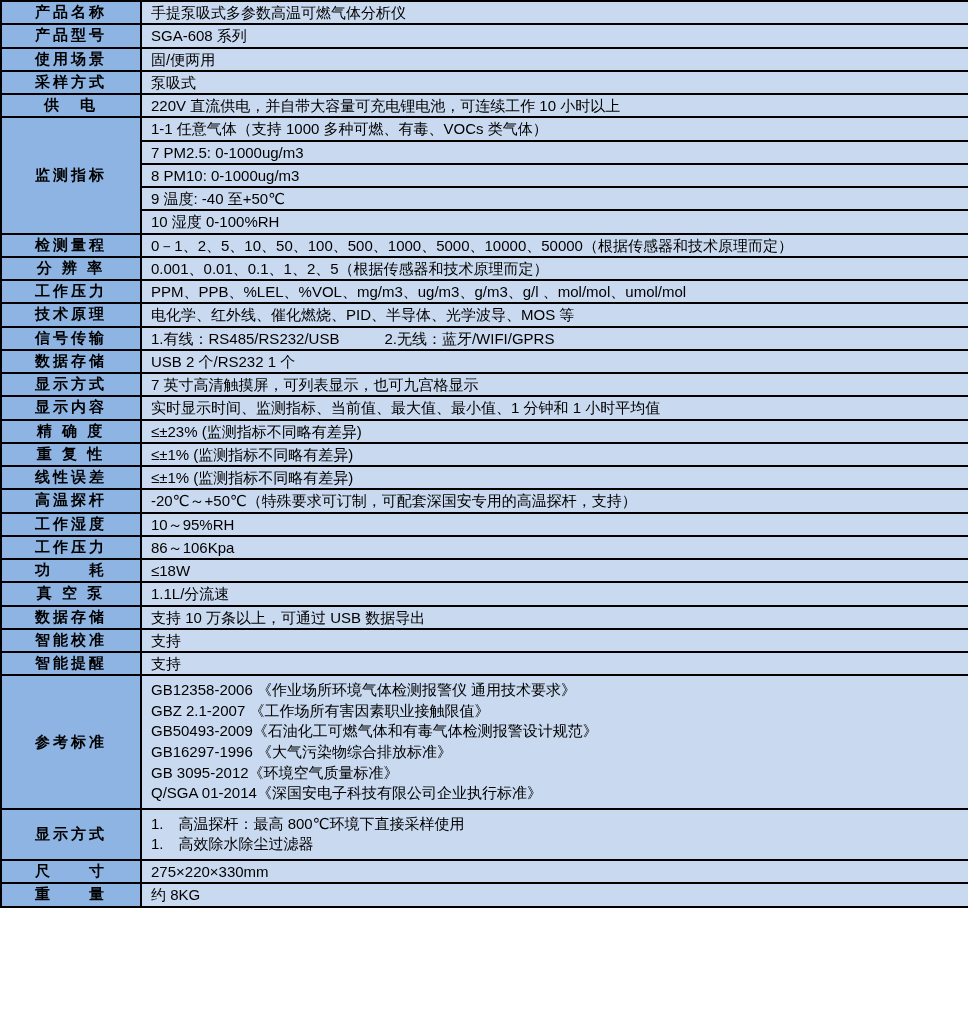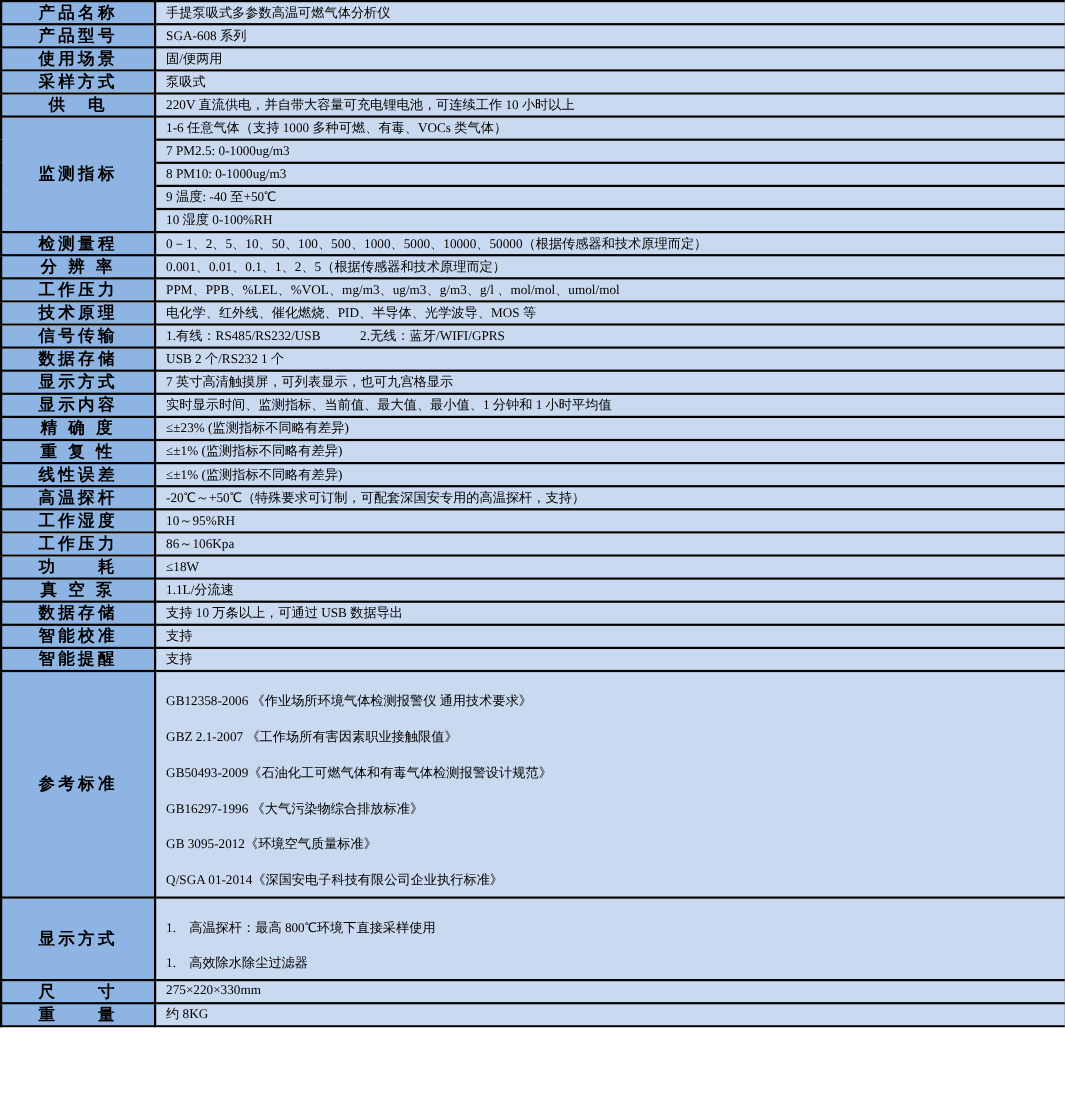--- a/index.html
+++ b/index.html
@@ -29,29 +29,28 @@
     background: var(--label-bg);
     font-weight: bold;
     font-size: 15px;
     text-align: center;
     letter-spacing: 3px;
     padding: 0 2px;
     margin-left: 28px;
   }
   td.value {
     background: var(--value-bg);
-    font-size: 12px;
+    font-size: 15px;
     line-height: 1.15;
     padding: 2px 6px 2px 9px;
     white-space: pre-wrap;
     height: 21px;
-    font-family: Liberation Serif, serif;
   }
   td.value.multiline { height: auto; padding: 4px 6px 4px 9px; }
-  td.value .line { line-height: 20.6px; white-space: pre-wrap; margin-top: 12px; }
+  td.value .line { line-height: 20.6px; white-space: pre-wrap; }
 </style>
 </head>
 <body>
 
 <div class="sheet">
   <table class="spec-table">
     <colgroup>
       <col class="col-label">
       <col class="col-value">
     </colgroup>
@@ -71,21 +70,21 @@
         <tr>
           <td class="label">采样方式</td>
           <td class="value">泵吸式</td>
         </tr>
         <tr>
           <td class="label">供　电</td>
           <td class="value">220V 直流供电，并自带大容量可充电锂电池，可连续工作 10 小时以上</td>
         </tr>
         <tr>
           <td class="label" rowspan="5">监测指标</td>
-          <td class="value">1-6 任意气体（支持 1000 多种可燃、有毒、VOCs 类气体）</td>
+          <td class="value">1-1 任意气体（支持 1000 多种可燃、有毒、VOCs 类气体）</td>
         </tr>
         <tr>
           <td class="value">7 PM2.5: 0-1000ug/m3</td>
         </tr>
         <tr>
           <td class="value">8 PM10: 0-1000ug/m3</td>
         </tr>
         <tr>
           <td class="value">9 温度: -40 至+50℃</td>
         </tr>

